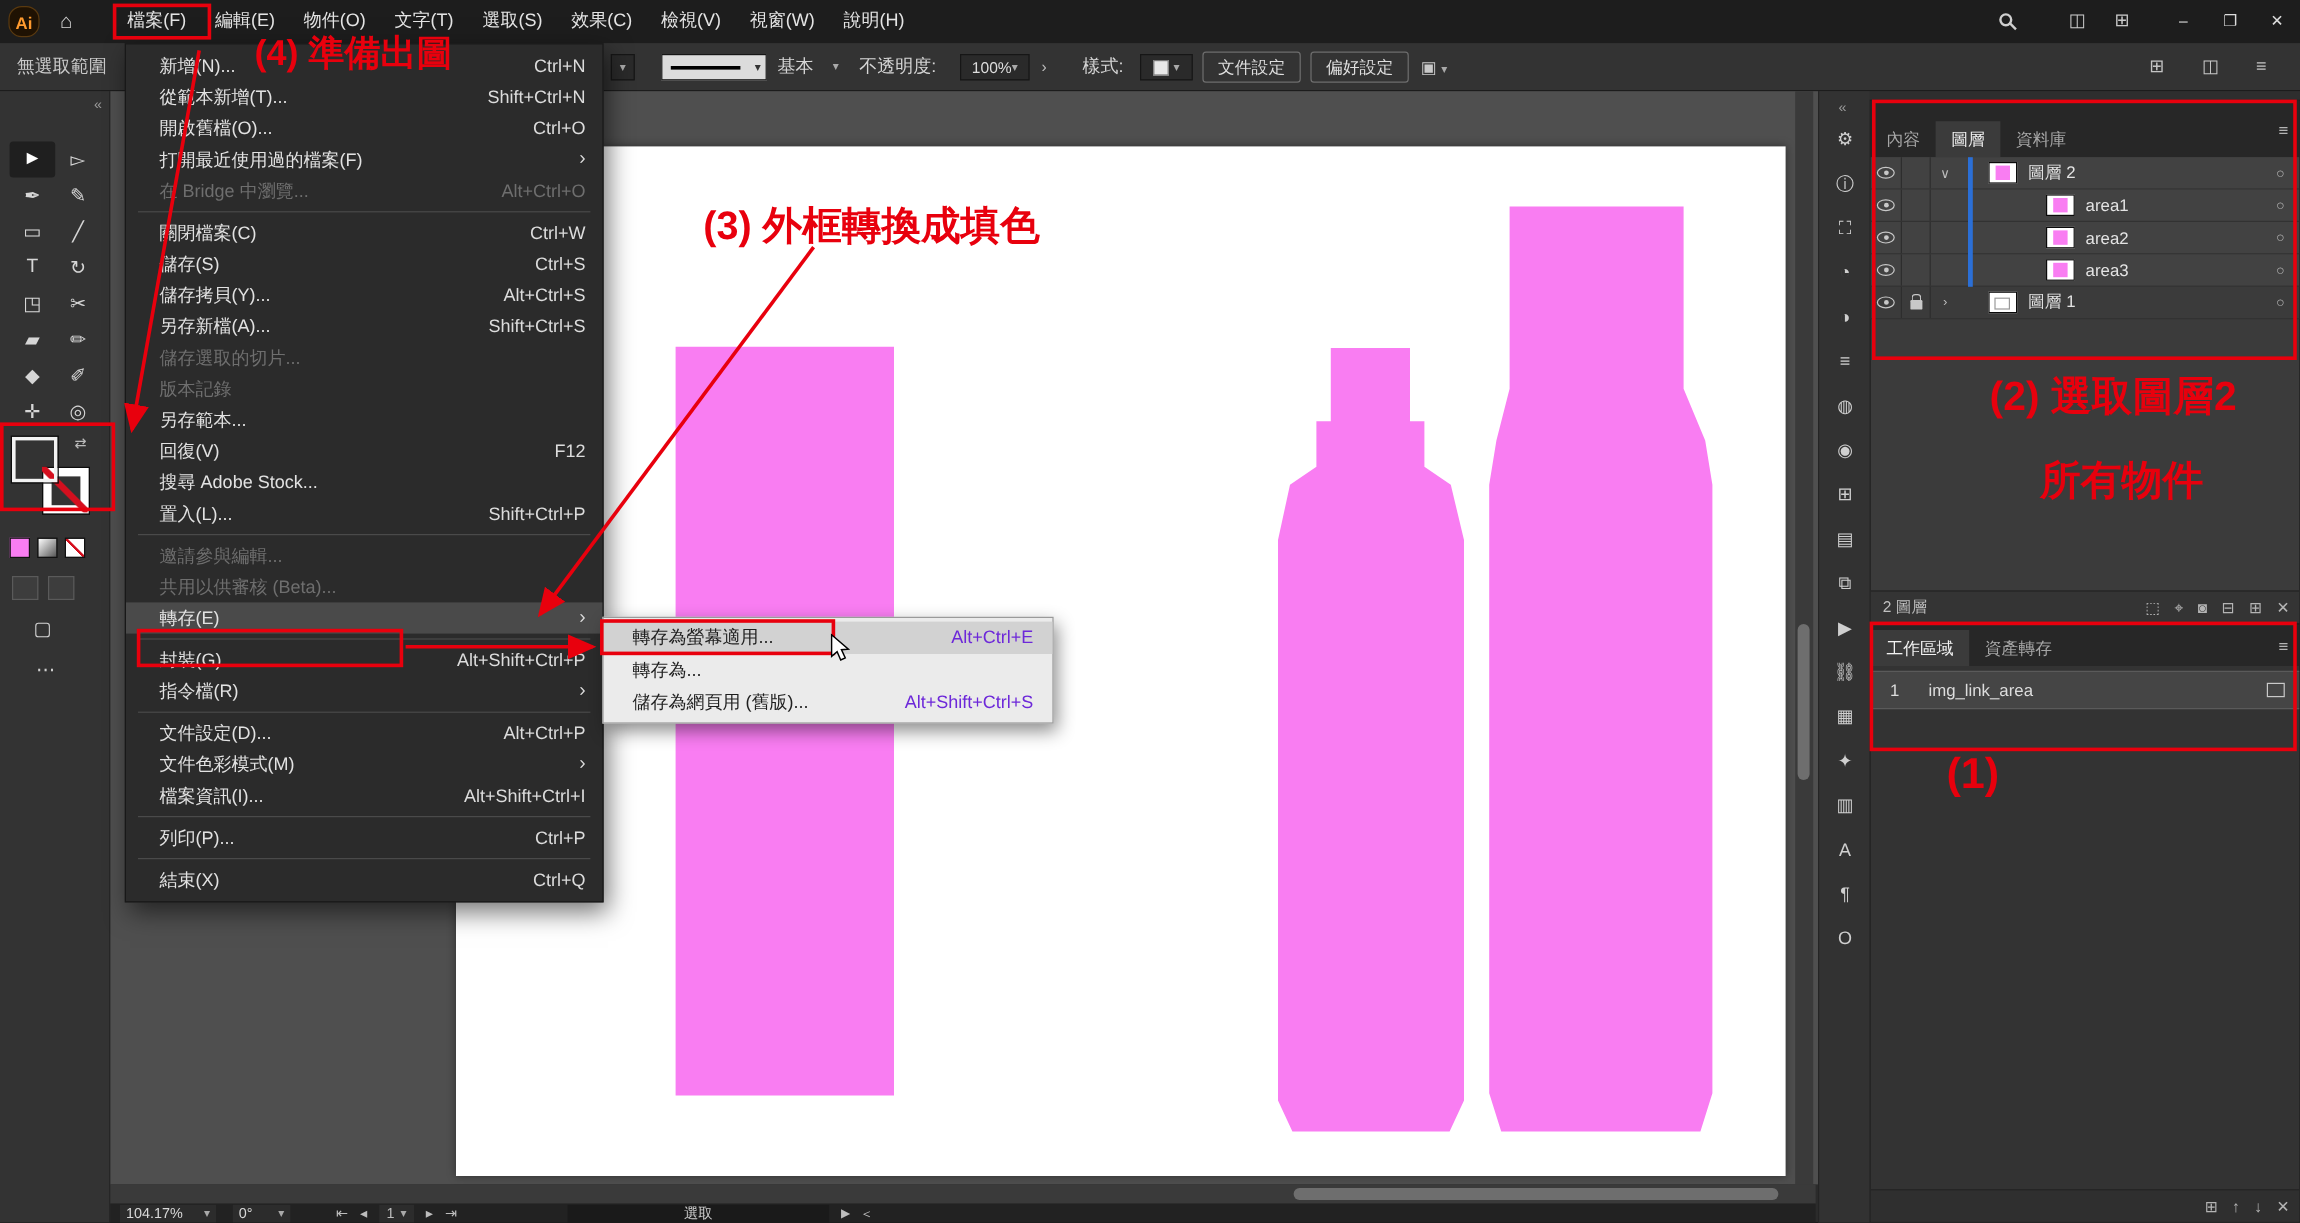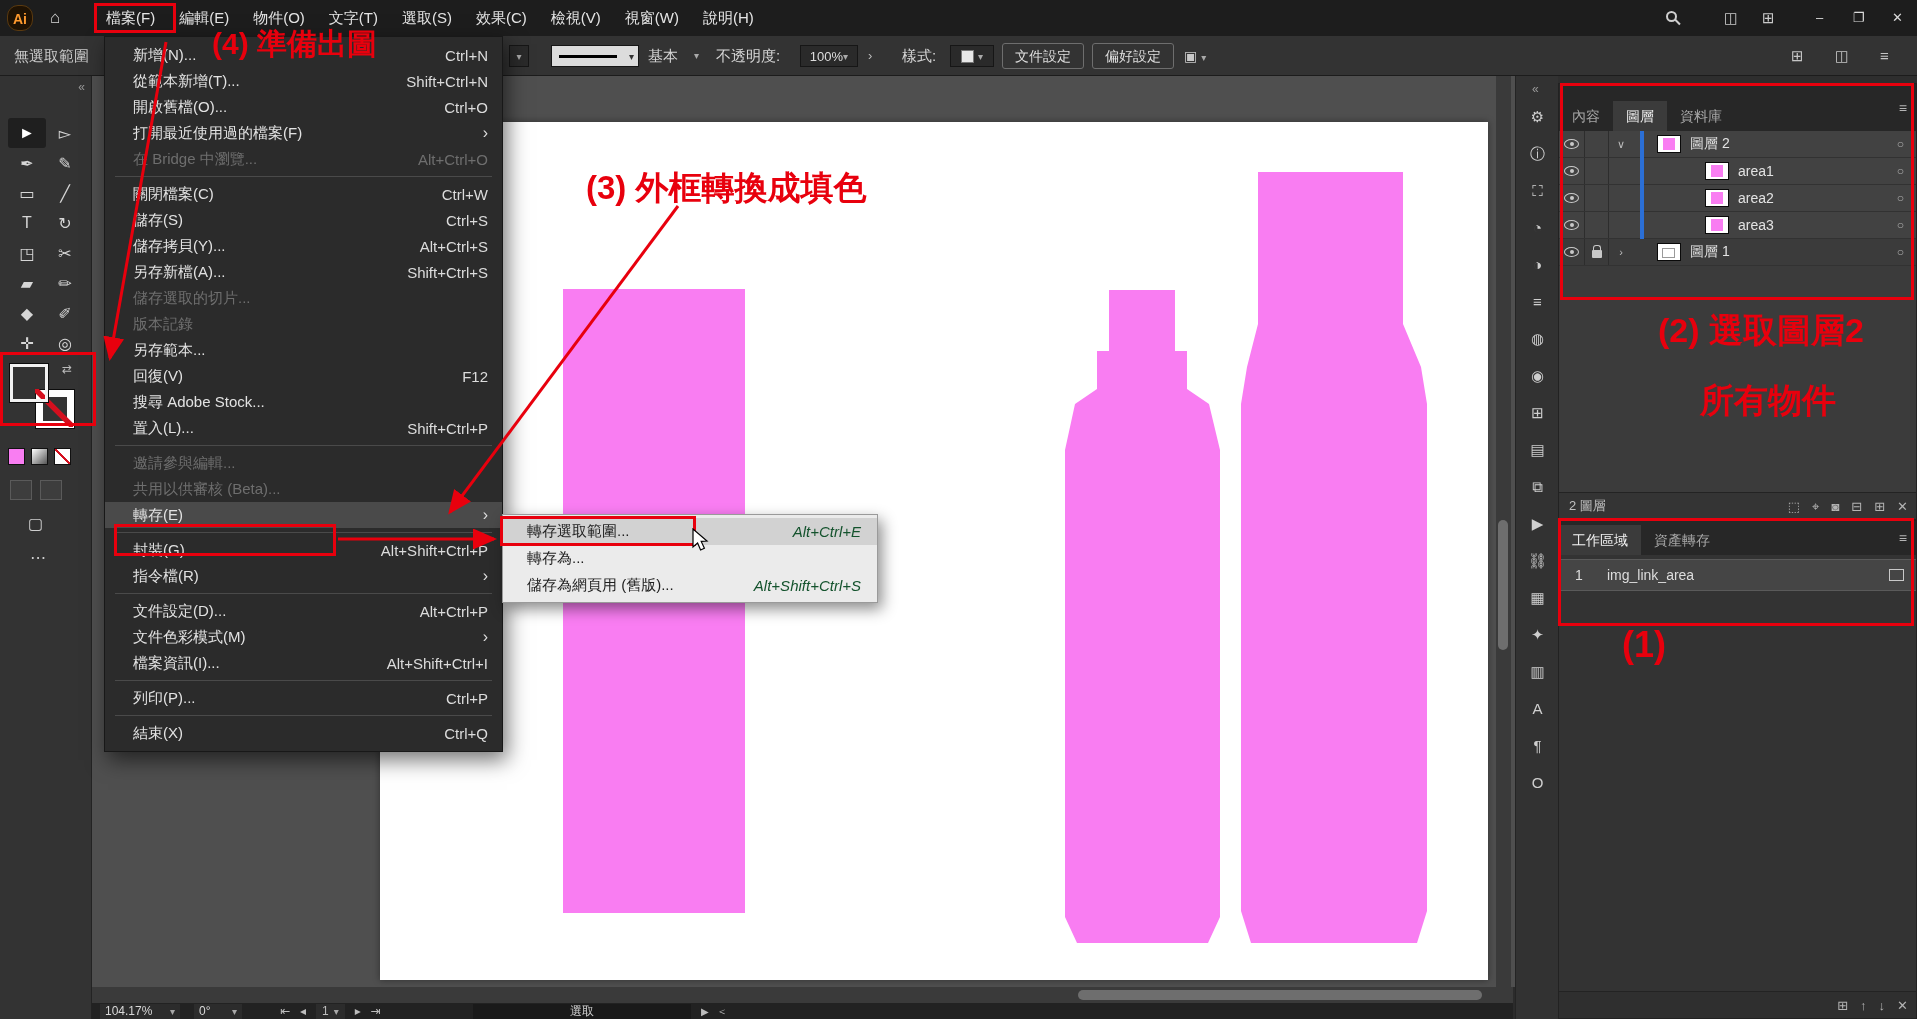--- a/index.html
+++ b/index.html
@@ -150,21 +150,21 @@
   .fm-row.disabled,.fm-row.disabled .sc{color:#6e6e6e;}
   .fm-row.hl{background:#4a4a4a;}
   .fm-row .sc.arr{font-size:16px;}
   .fm-sep{height:1px;background:#4a4a4a;margin:4px 10px;}
 
   
   #export-submenu{position:absolute;left:502px;top:514px;width:376px;background:#ebebeb;border:1px solid #9a9a9a;
                   box-shadow:4px 6px 14px rgba(0,0,0,.45);padding:3px 0;z-index:51;}
   .sm-row{height:27px;display:flex;align-items:center;padding:0 16px 0 24px;font-size:15px;color:#1e1e1e;}
   .sm-row.hl{background:#d2d2d2;}
-  .sm-row .sc{margin-left:auto;color:#14532d;white-space:nowrap;font-style:italic;}
+  .sm-row .sc{margin-left:auto;color:#6d28d9;white-space:nowrap;}
 
   
   .anno-box{position:absolute;border:3px solid var(--red);z-index:60;pointer-events:none;}
   .anno-text{position:absolute;color:var(--red);font-weight:bold;z-index:62;white-space:nowrap;pointer-events:none;}
   #anno-arrows{position:absolute;left:0;top:0;width:1917px;height:1019px;z-index:61;pointer-events:none;}
   #cursor{position:absolute;left:692px;top:528px;z-index:70;pointer-events:none;}
 </style>
 </head>
 <body>
 
@@ -546,21 +546,21 @@
         <div class="fm-row">
           <span class="lbl">結束(X)</span>
           <span class="sc">Ctrl+Q</span>
         </div>
       </div>
   </div>
 
   <div id="export-submenu">
     <div id="submenu-items">
         <div class="sm-row hl">
-          <span class="lbl">轉存選取範圍...</span>
+          <span class="lbl">轉存為螢幕適用...</span>
           <span class="sc">Alt+Ctrl+E</span>
         </div>
         <div class="sm-row">
           <span class="lbl">轉存為...</span>
           <span class="sc"></span>
         </div>
         <div class="sm-row">
           <span class="lbl">儲存為網頁用 (舊版)...</span>
           <span class="sc">Alt+Shift+Ctrl+S</span>
         </div>

